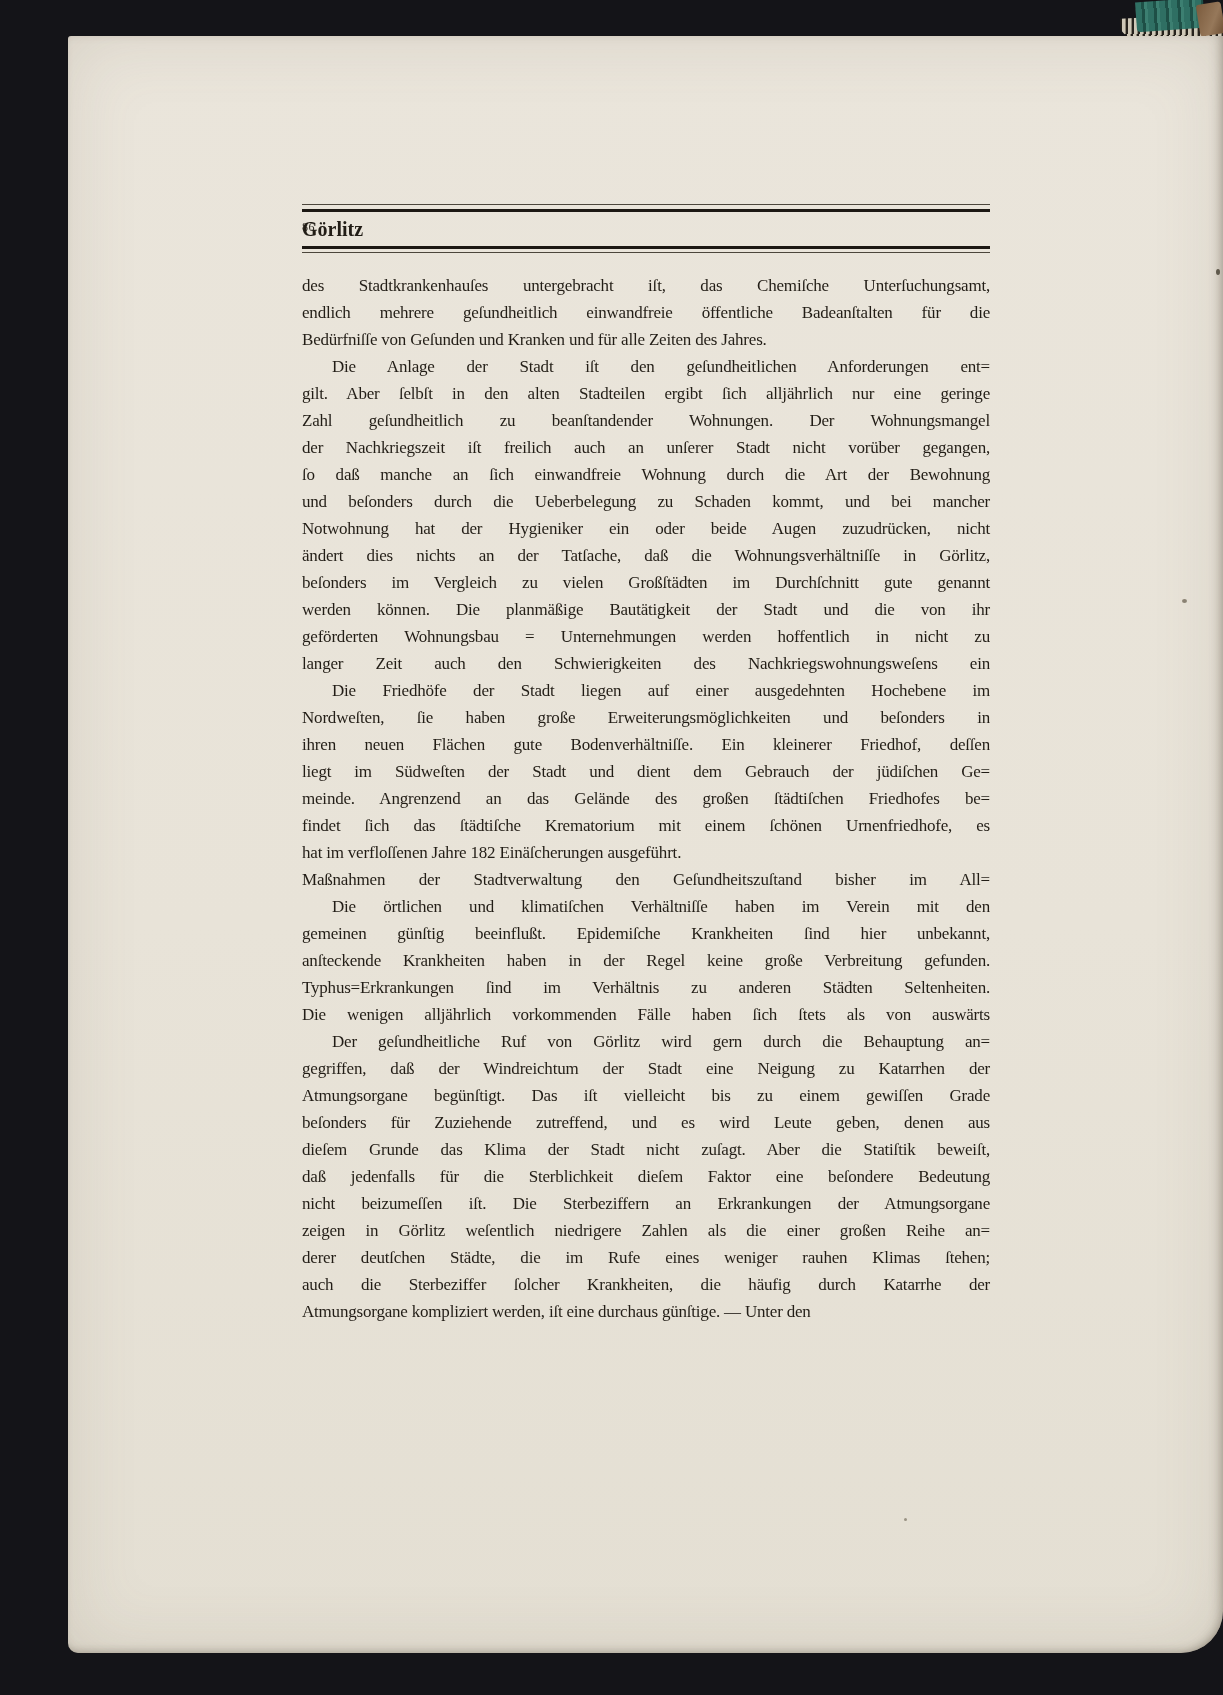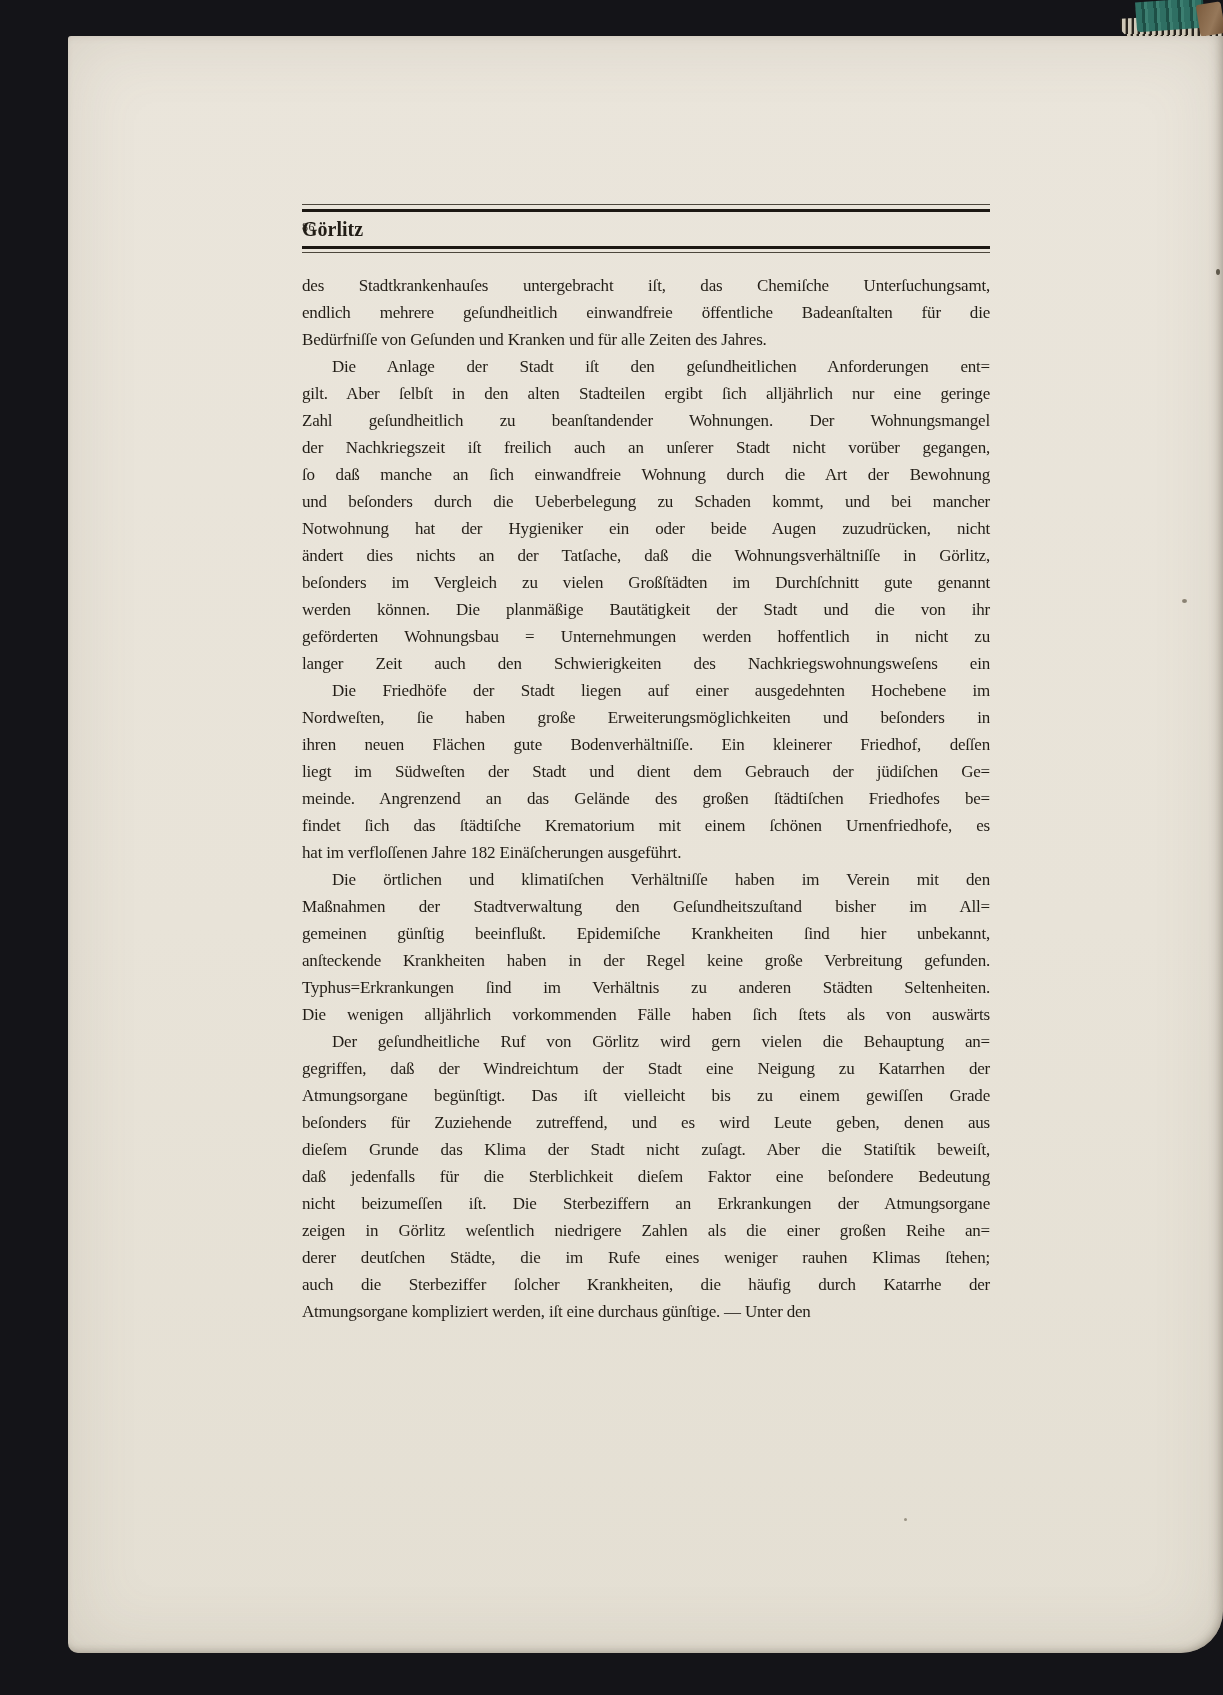--- a/index.html
+++ b/index.html
@@ -106,27 +106,27 @@
       <div class="line">werden können. Die planmäßige Bautätigkeit der Stadt und die von ihr</div>
       <div class="line">geförderten Wohnungsbau = Unternehmungen werden hoffentlich in nicht zu</div>
       <div class="line">langer Zeit auch den Schwierigkeiten des Nachkriegswohnungsweſens ein</div>
       <div class="line indent">Die Friedhöfe der Stadt liegen auf einer ausgedehnten Hochebene im</div>
       <div class="line">Nordweſten, ſie haben große Erweiterungsmöglichkeiten und beſonders in</div>
       <div class="line">ihren neuen Flächen gute Bodenverhältniſſe. Ein kleinerer Friedhof, deſſen</div>
       <div class="line">liegt im Südweſten der Stadt und dient dem Gebrauch der jüdiſchen Ge=</div>
       <div class="line">meinde. Angrenzend an das Gelände des großen ſtädtiſchen Friedhofes be=</div>
       <div class="line">findet ſich das ſtädtiſche Krematorium mit einem ſchönen Urnenfriedhofe, es</div>
       <div class="line final">hat im verfloſſenen Jahre 182 Einäſcherungen ausgeführt.</div>
+      <div class="line">Maßnahmen der Stadtverwaltung den Geſundheitszuſtand bisher im All=</div>
       <div class="line indent">Die örtlichen und klimatiſchen Verhältniſſe haben im Verein mit den</div>
-      <div class="line">Maßnahmen der Stadtverwaltung den Geſundheitszuſtand bisher im All=</div>
       <div class="line">gemeinen günſtig beeinflußt. Epidemiſche Krankheiten ſind hier unbekannt,</div>
       <div class="line">anſteckende Krankheiten haben in der Regel keine große Verbreitung gefunden.</div>
       <div class="line">Typhus=Erkrankungen ſind im Verhältnis zu anderen Städten Seltenheiten.</div>
       <div class="line">Die wenigen alljährlich vorkommenden Fälle haben ſich ſtets als von auswärts</div>
-      <div class="line indent">Der geſundheitliche Ruf von Görlitz wird gern vielen die Behauptung an=</div>
+      <div class="line indent">Der geſundheitliche Ruf von Görlitz wird gern durch die Behauptung an=</div>
       <div class="line">gegriffen, daß der Windreichtum der Stadt eine Neigung zu Katarrhen der</div>
       <div class="line">Atmungsorgane begünſtigt. Das iſt vielleicht bis zu einem gewiſſen Grade</div>
       <div class="line">beſonders für Zuziehende zutreffend, und es wird Leute geben, denen aus</div>
       <div class="line">dieſem Grunde das Klima der Stadt nicht zuſagt. Aber die Statiſtik beweiſt,</div>
       <div class="line">daß jedenfalls für die Sterblichkeit dieſem Faktor eine beſondere Bedeutung</div>
       <div class="line">nicht beizumeſſen iſt. Die Sterbeziffern an Erkrankungen der Atmungsorgane</div>
       <div class="line">zeigen in Görlitz weſentlich niedrigere Zahlen als die einer großen Reihe an=</div>
       <div class="line">derer deutſchen Städte, die im Rufe eines weniger rauhen Klimas ſtehen;</div>
       <div class="line">auch die Sterbeziffer ſolcher Krankheiten, die häufig durch Katarrhe der</div>
       <div class="line final">Atmungsorgane kompliziert werden, iſt eine durchaus günſtige. — Unter den</div>

